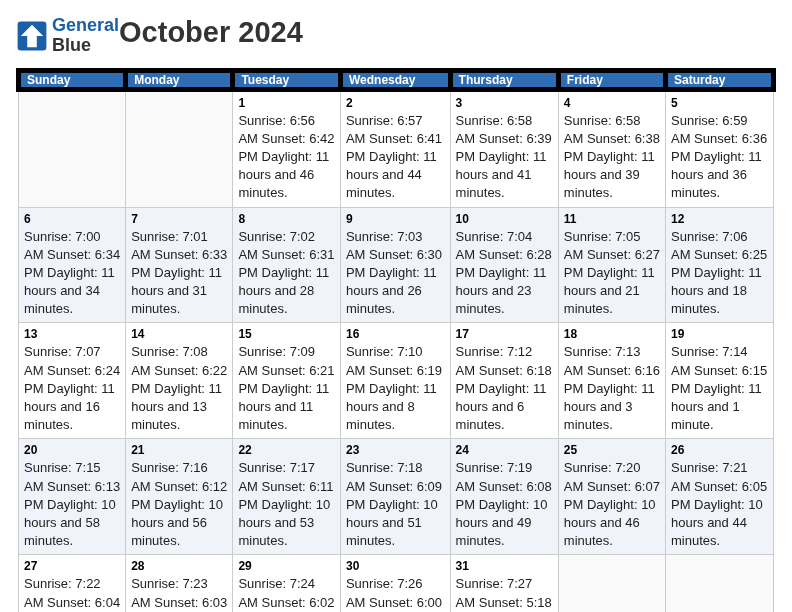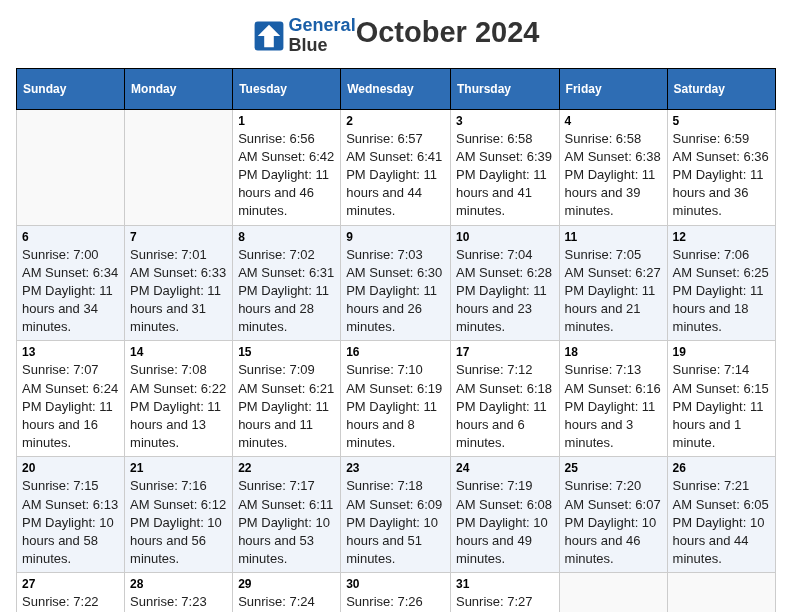--- a/index.html
+++ b/index.html
@@ -5,21 +5,21 @@
     * { box-sizing: border-box; margin: 0; padding: 0; }
     body {
       font-family: Arial, sans-serif;
       background: #fff;
       width: 792px;
       min-height: 612px;
       padding: 16px;
     }
     .header {
       display: flex;
-      justify-content: center;
+      justify-content: flex-start;
       align-items: flex-start;
       margin-bottom: 12px;
     }
     .logo {
       display: flex;
       align-items: center;
     }
     .logo-text {
       font-size: 18px;
       font-weight: bold;
@@ -48,24 +48,24 @@
     }
     table {
       width: 100%;
       border-collapse: collapse;
       font-size: 11px;
     }
     thead tr th {
       background-color: #2e6db4;
       color: #fff;
       text-align: left;
-      padding: 13px 6px;
+      padding: 0 6px;
       font-size: 12px;
       font-weight: bold;
-      border: 1px solid #000000;
+      border: 5px solid #000000;
     }
     tbody tr td {
       border: 1px solid #ccc;
       vertical-align: top;
       padding: 4px 5px;
       min-height: 70px;
       width: 113px;
     }
     tbody tr td.empty {
       background: #f9f9f9;

